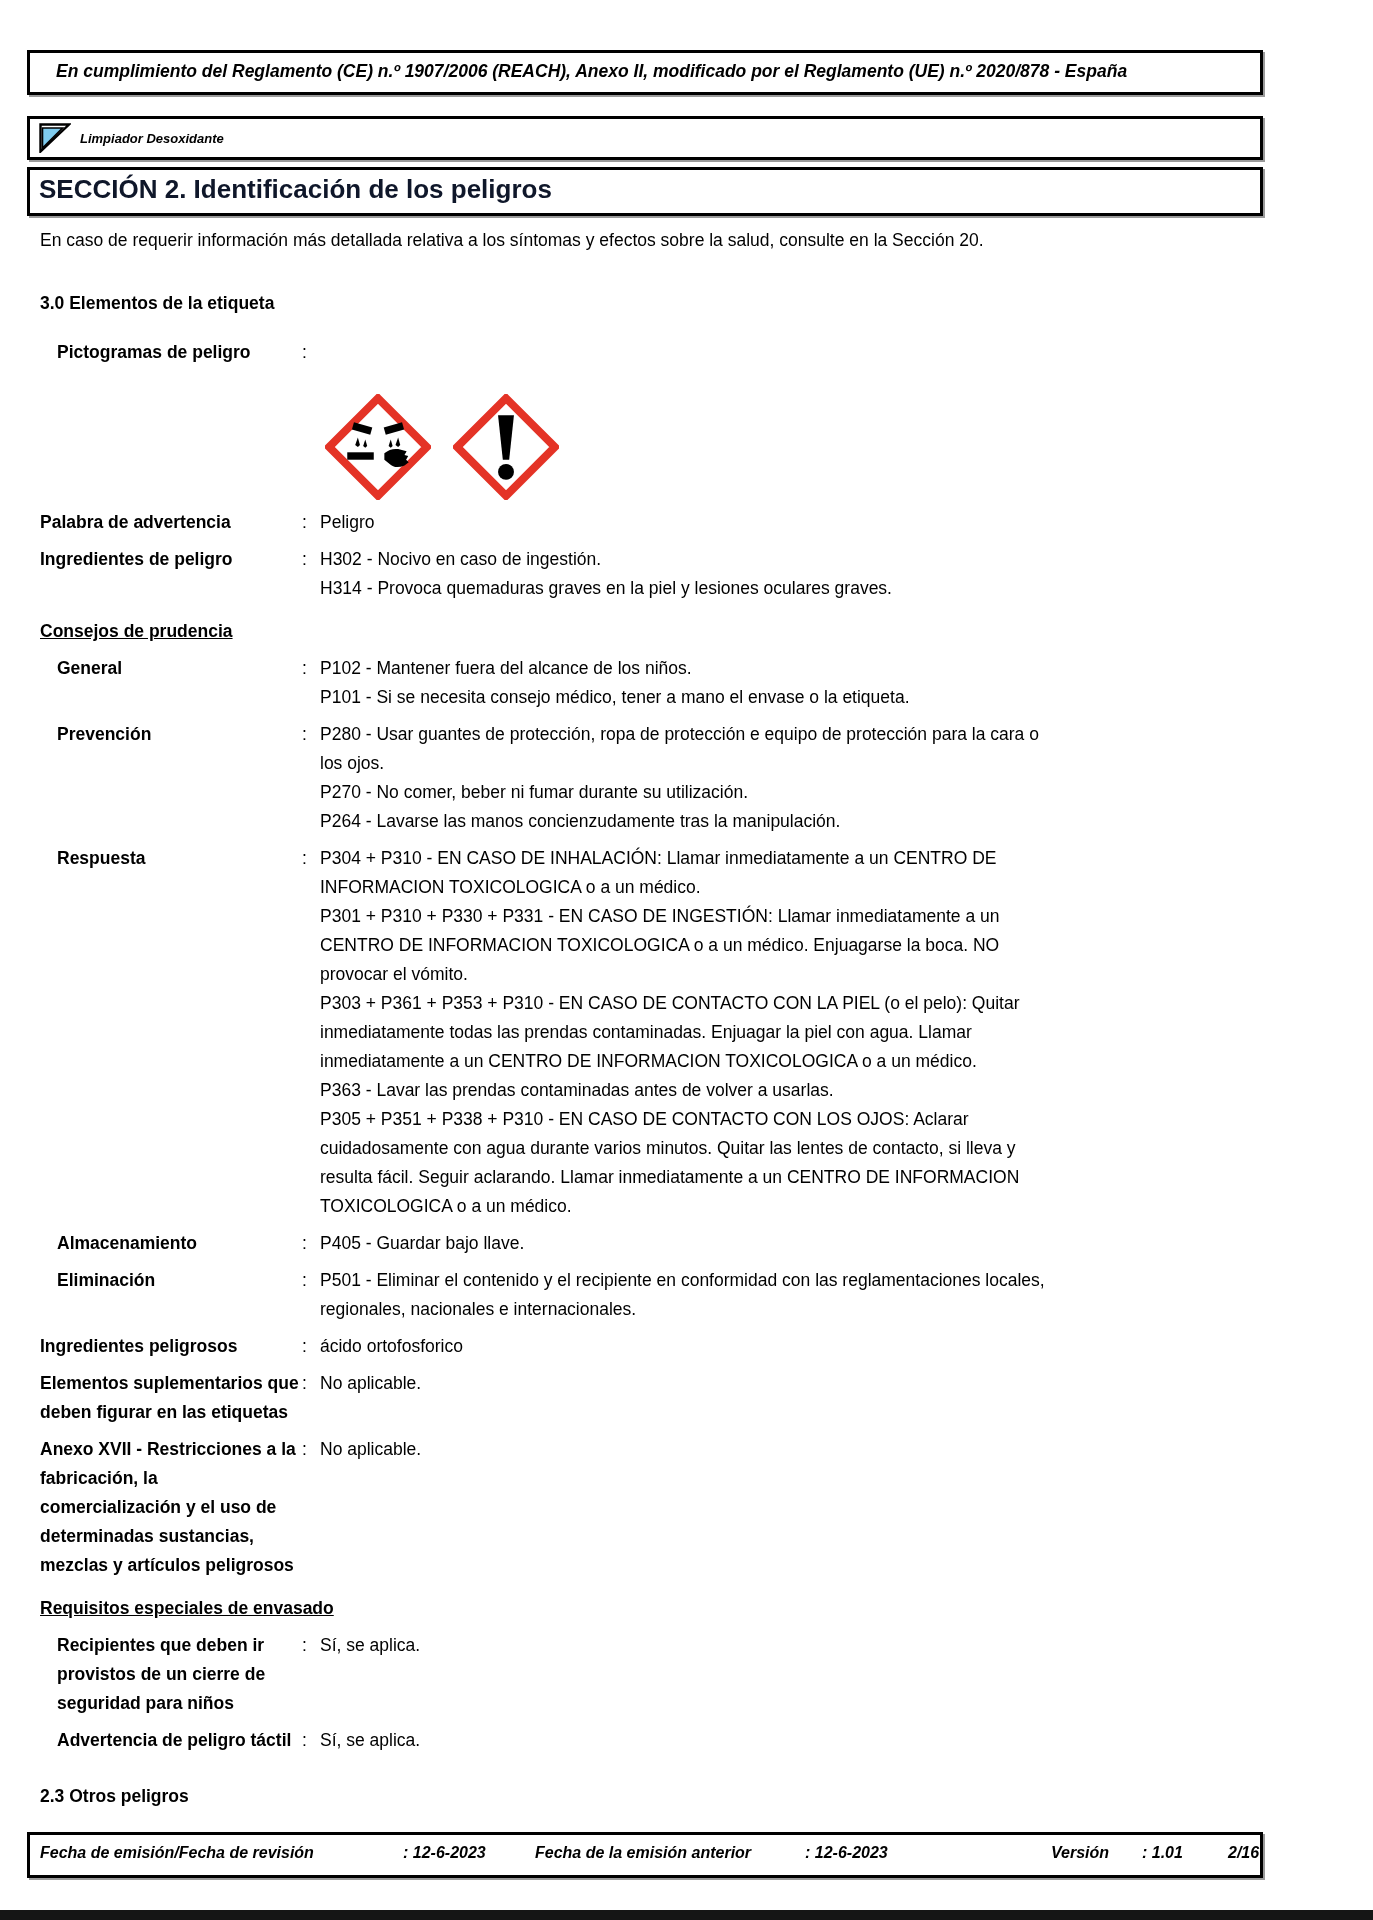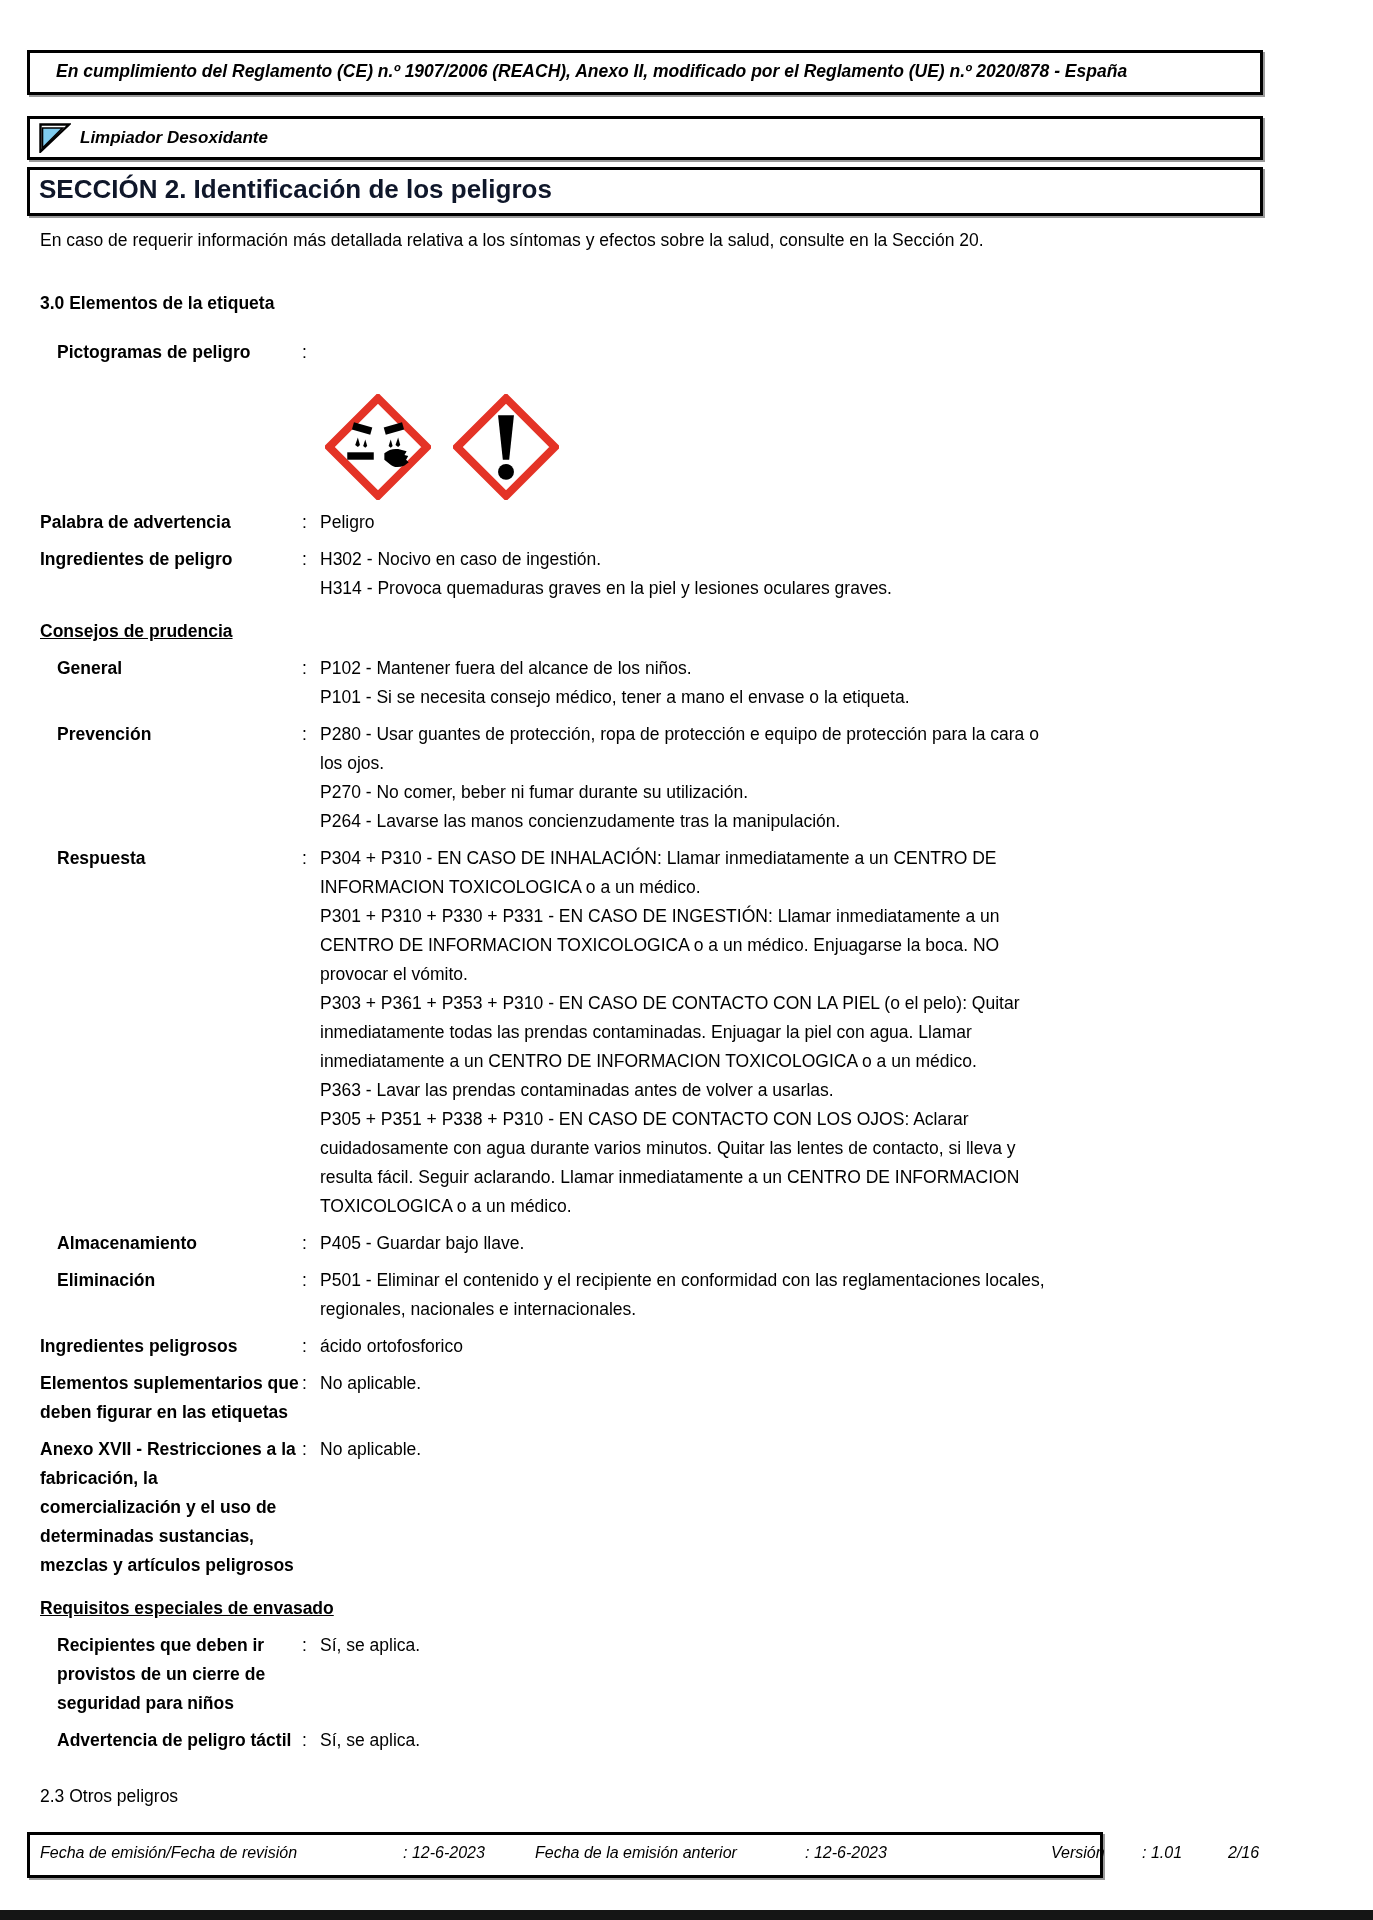--- a/index.html
+++ b/index.html
@@ -27,21 +27,21 @@
     font-style: italic;
   }
   .box-product {
     margin-top: 21px;
     padding: 4px 9px;
     display: flex;
     align-items: center;
     gap: 9px;
     font-weight: bold;
     font-style: italic;
-    font-size: 17px;
+    font-size: 13px;
   }
   .box-section {
     margin-top: 7px;
     padding: 4px 9px 8px 9px;
     color: #0f172a;
     font-weight: bold;
     font-size: 26px;
   }
   .intro {
     margin: 10px 0 0 13px;
@@ -67,29 +67,29 @@
   .subhead {
     font-weight: bold;
     font-size: 17.5px;
     text-decoration: underline;
     margin: 14px 0 2px 13px;
     line-height: 29px;
   }
   .picto-row { margin-top: 24px; }
   .pictos { display: flex; gap: 22px; margin-top: -2px; margin-left: 5px; }
   .picto { width: 106px; height: 106px; }
-  .h-23 { position: absolute; left: 40px; top: 1786px; font-weight: normal; font-size: 17.5px; }
+  .h-23 { position: absolute; left: 40px; top: 1786px; font-weight: bold; font-size: 17.5px; }
   .footer-box {
     position: absolute;
     left: 27px; top: 1832px;
-    width: 1076px; height: 46px;
+    width: 1236px; height: 46px;
     border: 3px solid #000;
     box-shadow: 2px 2px 0 #9a9a9a;
     box-sizing: border-box;
-    font-weight: normal;
+    font-weight: bold;
     font-style: italic;
     font-size: 16px;
   }
   .footer-box span { position: absolute; top: 9px; white-space: nowrap; }
   .f-em-lbl { left: 10px; }
   .f-em-val { left: 373px; }
   .f-pr-lbl { left: 505px; }
   .f-pr-val { left: 775px; }
   .f-ver-lbl { left: 1021px; }
   .f-ver-val { left: 1112px; }

